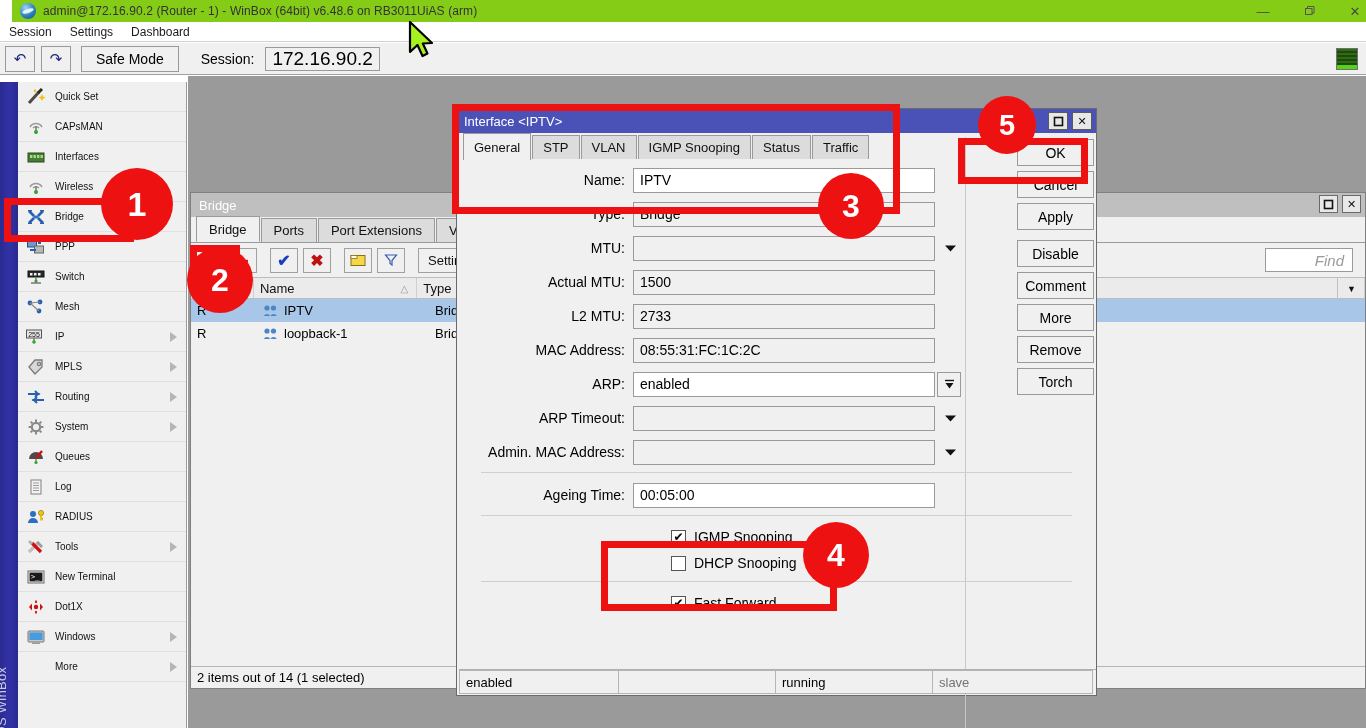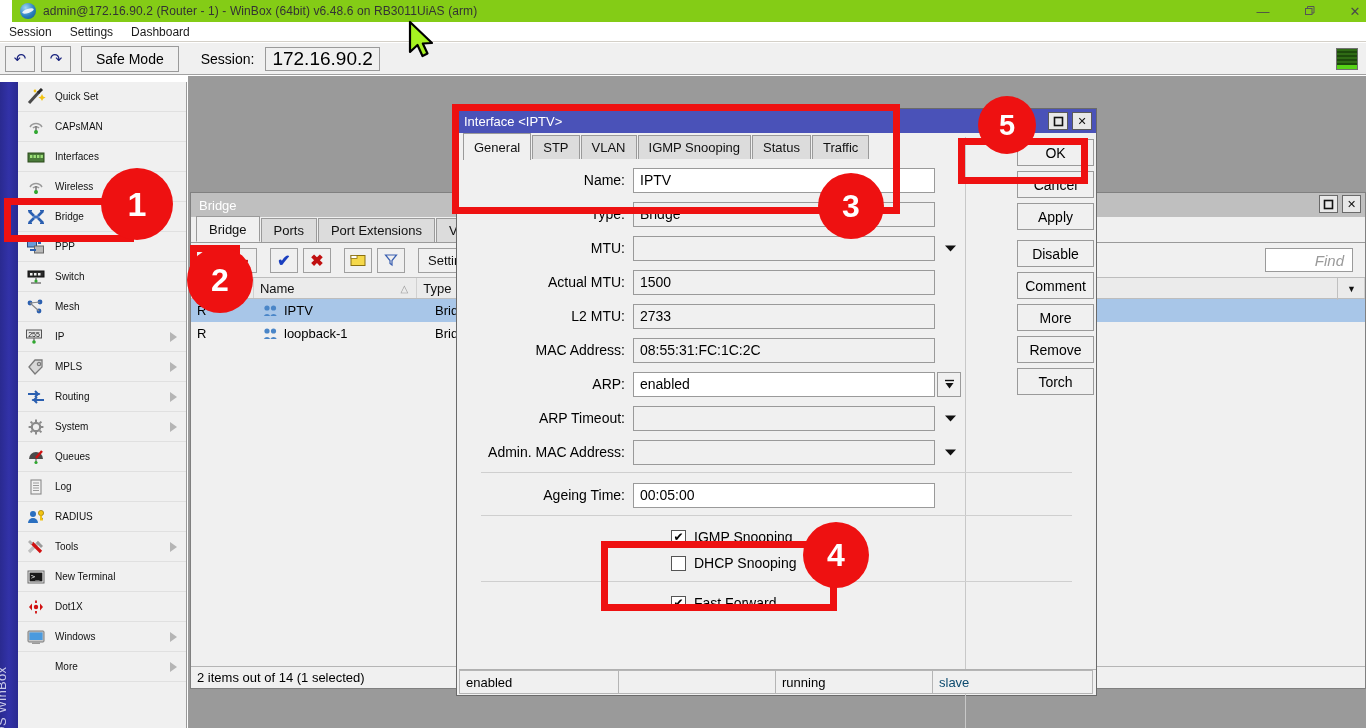--- a/index.html
+++ b/index.html
@@ -243,21 +243,21 @@
   .cblabel { font-size: 14px; color: #000; }
   .if-statusbar {
     position: absolute; left: 2px; bottom: 2px; width: 637px; height: 24px;
     display: flex; border-top: 1px solid #b0b0b0;
   }
   .stcell {
     height: 24px; border: 1px solid #b5b5b5; background: #f0f0f0;
     display: flex; align-items: center; padding-left: 6px; font-size: 13px; color: #000;
     margin-right: -1px;
   }
-  .stcell.dim { color: #0c4a6e; }
+  .stcell.dim { color: #737373; }
 
   
   .if-btncol {
     position: absolute; right: 2px; top: 30px; width: 124px;
     display: flex; flex-direction: column; gap: 5px;
   }
   .if-btn {
     height: 27px; border: 1px solid #9a9a9a; background: #f0f0f0;
     display: flex; align-items: center; justify-content: center;
     font-size: 14px; color: #000; margin-left: 47px;

